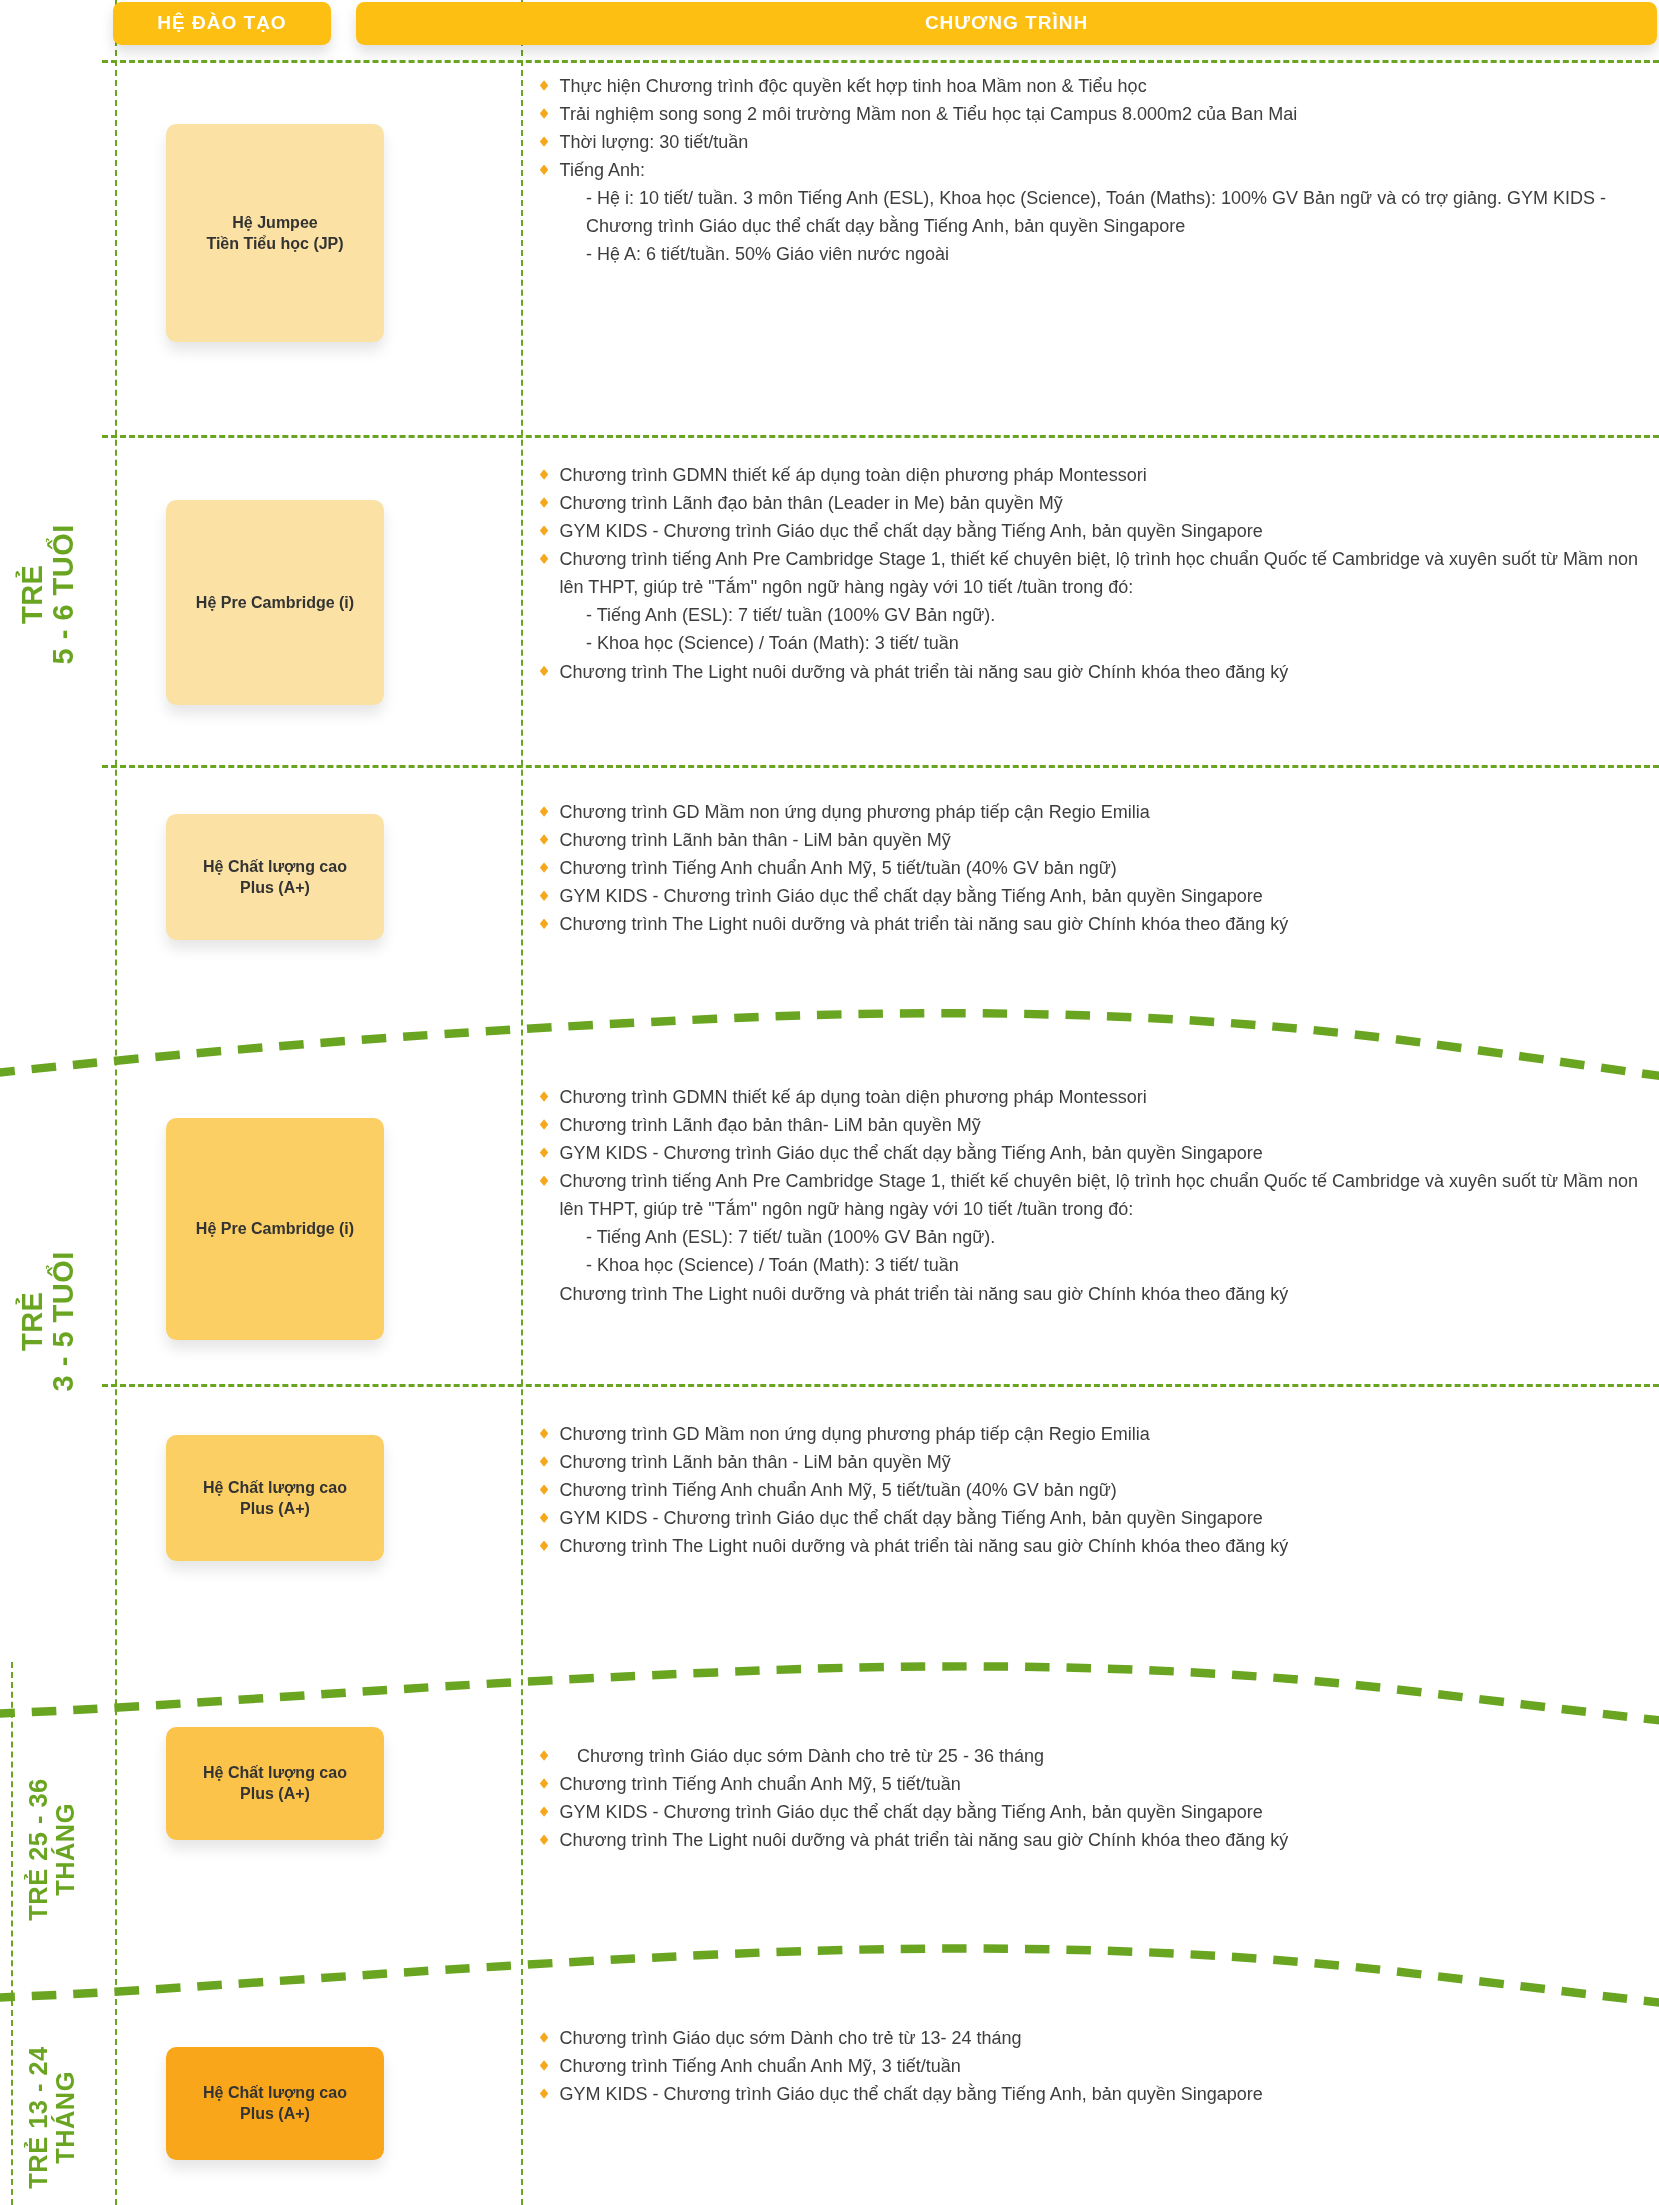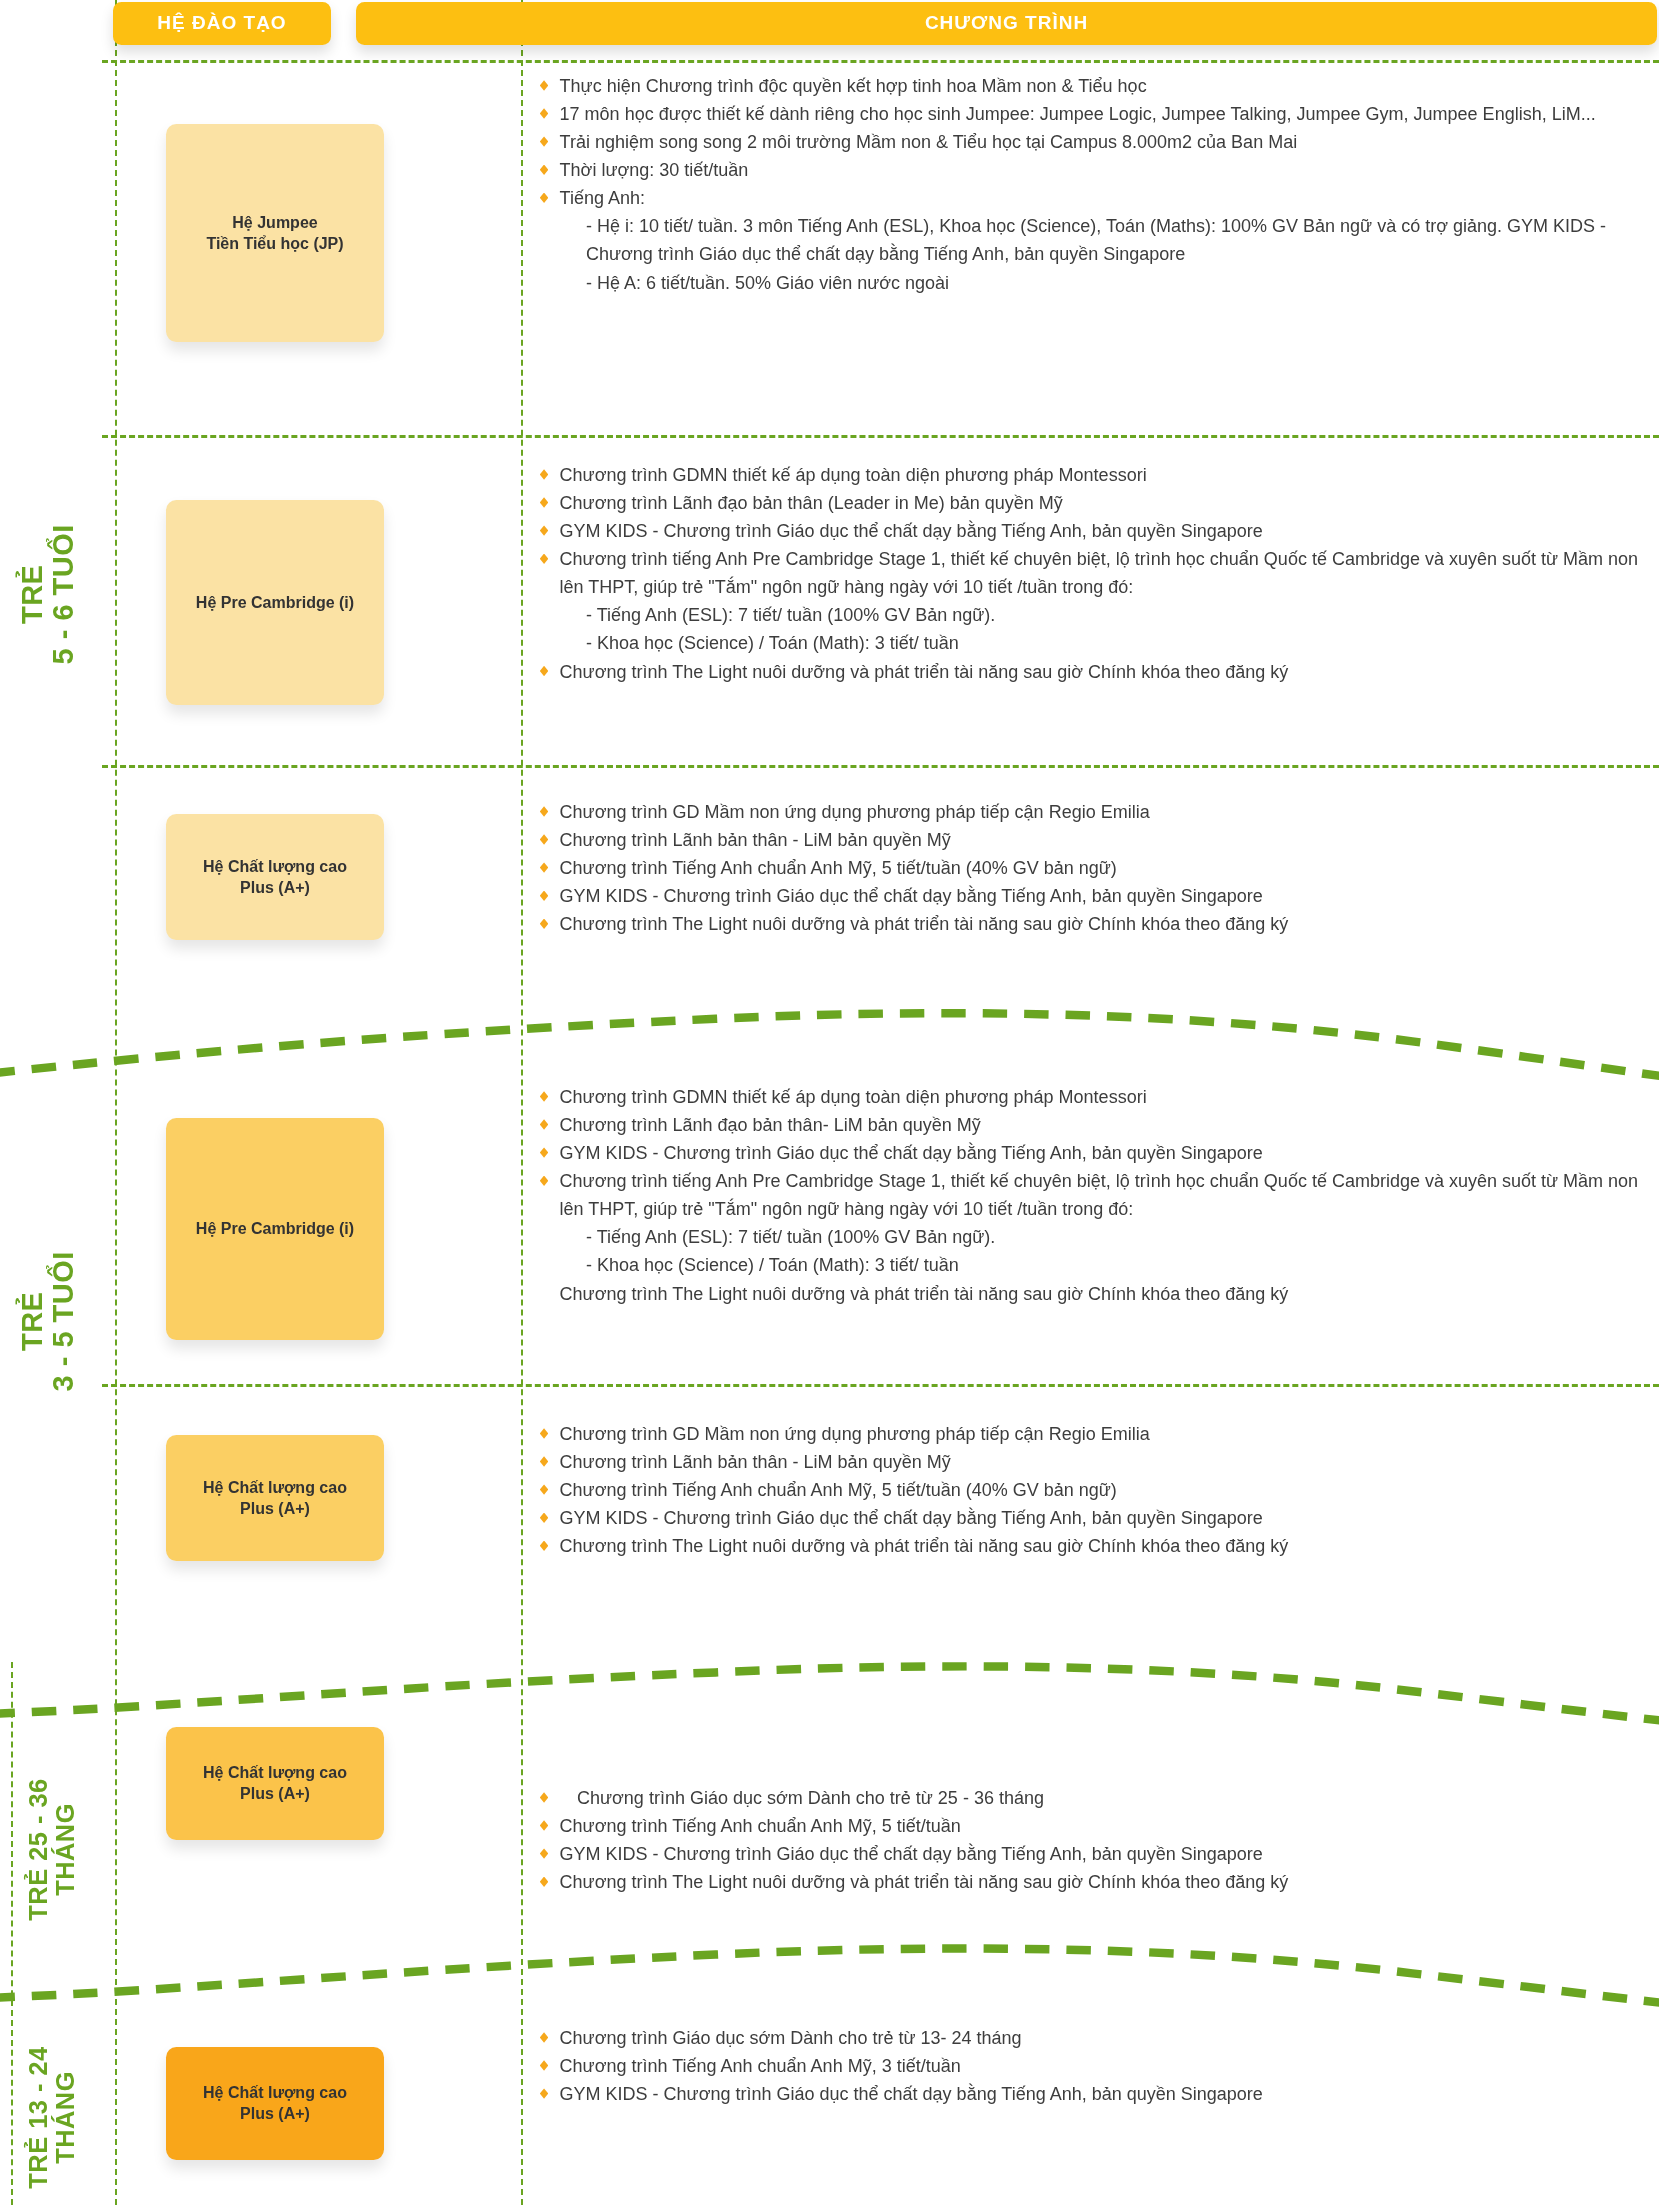--- a/index.html
+++ b/index.html
@@ -141,21 +141,20 @@
     width: 8.5px;
     height: 10.4px;
     background: #F6A81C;
     clip-path: polygon(50% 0%, 100% 50%, 50% 100%, 0% 50%);
   }
   ul.bullets li.sub {
     padding-left: 49px;
   }
   ul.bullets li.indentonly {
     padding-left: 40px;
-    margin-top: 42px;
   }
 </style>
 </head>
 <body>
 
 <div class="page">
 
   <div class="vrail r1"></div>
   <div class="vrail r2"></div>
   <div class="vrail r3"></div>
@@ -189,21 +188,20 @@
   <div class="agelabel mid" style="left:-56px; top:2090px; width:217px; transform:rotate(-90deg);">TRẺ 13 - 24
 THÁNG</div>
 
   <div class="col-left" style="top:58px; height:350px;">
     <div class="card" style="background:#FBE2A4; height:218px;">Hệ Jumpee
 Tiền Tiểu học (JP)</div>
   </div>
   <div class="col-right" style="top:72px;">
     <ul class="bullets">
         <li><span class="bl"></span><span>Thực hiện Chương trình độc quyền kết hợp tinh hoa Mầm non &amp; Tiểu học</span></li>
-        <li><span class="bl"></span><span>17 môn học được thiết kế dành riêng cho học sinh Jumpee: Jumpee Logic, Jumpee Talking, Jumpee Gym, Jumpee English, LiM...</span></li>
         <li><span class="bl"></span><span>Trải nghiệm song song 2 môi trường Mầm non &amp; Tiểu học tại Campus 8.000m2 của Ban Mai</span></li>
         <li><span class="bl"></span><span>Thời lượng: 30 tiết/tuần</span></li>
         <li><span class="bl"></span><span>Tiếng Anh:</span></li>
         <li class="sub"><span>- Hệ i: 10 tiết/ tuần. 3 môn Tiếng Anh (ESL), Khoa học (Science), Toán (Maths): 100% GV Bản ngữ và có trợ giảng. GYM KIDS - Chương trình Giáo dục thể chất dạy bằng Tiếng Anh, bản quyền Singapore</span></li>
         <li class="sub"><span>- Hệ A: 6 tiết/tuần. 50% Giáo viên nước ngoài</span></li>
       </ul>
   </div>
 
   <div class="col-left" style="top:452px; height:301px;">
     <div class="card" style="background:#FBE2A4; height:205px;">Hệ Pre Cambridge (i)</div>

